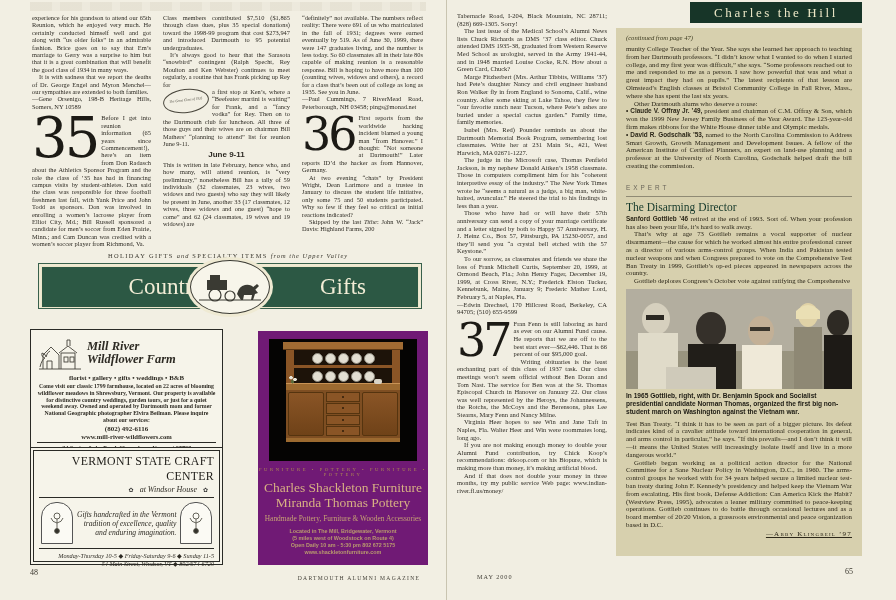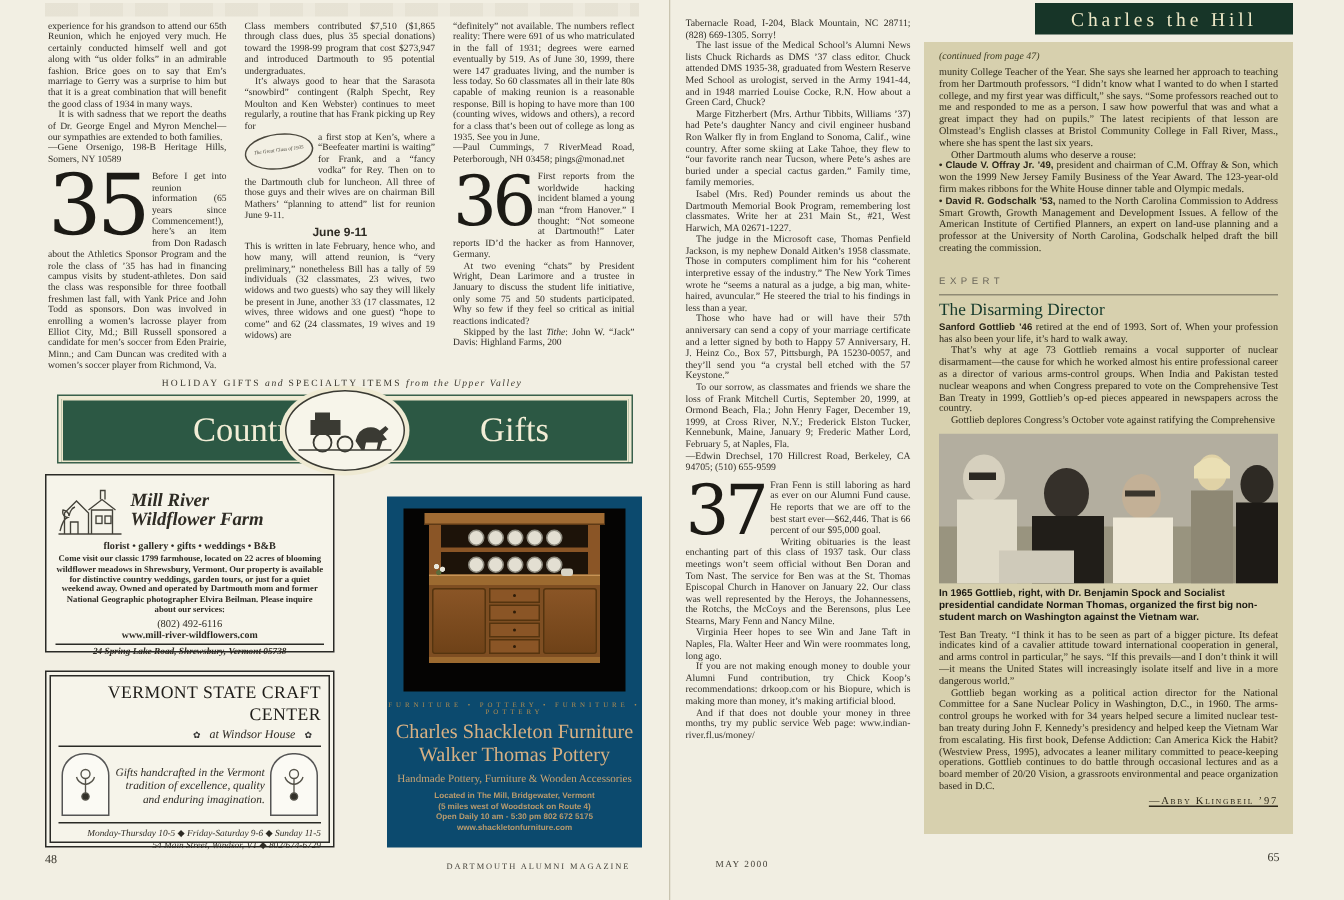--- a/index.html
+++ b/index.html
@@ -38,45 +38,45 @@
   .banner-word{position:absolute;top:50%;transform:translateY(-50%);color:#f2edd6;
                font-size:23px;font-family:"Liberation Serif",serif;}
   .banner-word.left{left:4px;width:158px;text-align:right;}
   .banner-word.right{left:222px;width:158px;text-align:center;}
   .banner-oval{position:absolute;left:50%;top:50%;transform:translate(-50%,-50%);
                width:78px;height:52px;background:#f7f5ea;border:1px solid #3a3a33;
                border-radius:50%;box-shadow:0 0 0 3px #efead3;display:flex;
                align-items:center;justify-content:center;}
   
   .ad{position:absolute;box-sizing:border-box;background:#f6f4ea;border:1px solid #2a2a26;}
-  #mill{left:30px;top:316px;width:193px;height:119px;padding:3px 6px;text-align:center;}
+  #mill{left:30px;top:329px;width:193px;height:119px;padding:3px 6px;text-align:center;}
   #mill .head{display:flex;align-items:center;}
   #mill .script{font-style:italic;font-weight:bold;font-size:12.5px;line-height:13px;
                 text-align:left;margin-left:4px;}
   #mill .services{font-weight:bold;font-size:6.8px;margin-top:1px;}
   #mill .body{font-weight:bold;font-size:5.8px;line-height:6.8px;margin-top:2px;}
-  #mill .phone{font-weight:normal;font-size:7px;margin-top:1px;}
+  #mill .phone{font-weight:bold;font-size:7px;margin-top:1px;}
   #mill .web{font-weight:bold;font-size:6.6px;}
   #mill .addr{font-style:italic;font-weight:bold;font-size:6.2px;border-top:1px solid #2a2a26;
               margin-top:2px;padding-top:1px;}
   
   #craft{left:30px;top:447px;width:193px;height:118px;padding:2px;}
   #craft .inner{border:1px solid #2a2a26;height:100%;box-sizing:border-box;padding:3px 5px;
                 text-align:right;}
   #craft .title{font-size:11.8px;letter-spacing:.3px;color:#1e1c18;}
   #craft .sub{font-style:italic;font-size:8px;margin-top:1px;}
   #craft .fleuron{font-style:normal;font-size:6px;margin:0 6px;color:#333;}
   #craft .midbox{border-top:1px solid #2a2a26;border-bottom:1px solid #2a2a26;margin-top:3px;
                  padding:4px 2px;display:flex;align-items:center;justify-content:space-between;}
   .arch{width:30px;height:40px;border:1px solid #555;border-radius:15px 15px 0 0;
         display:flex;align-items:center;justify-content:center;background:#fbfaf4;}
   #craft .gift-text{font-style:italic;font-size:7.6px;line-height:9px;width:100px;}
   #craft .hours{font-style:italic;font-size:6.2px;line-height:8px;margin-top:3px;}
   
-  #shack{left:258px;top:331px;width:170px;height:234px;background:#0c4a6e;border:none;
+  #shack{left:258px;top:331px;width:170px;height:234px;background:#701a75;border:none;
          text-align:center;color:#c9a877;}
   .hutch-photo{position:relative;width:148px;height:122px;margin:8px auto 0;background:#050403;}
   .hutch{position:absolute;left:17px;top:3px;width:114px;}
   .cornice{height:7px;background:#a06b33;margin:0 -3px;border-bottom:1px solid #5e3a16;}
   .upper{background:#1d1309;border-left:8px solid #8a5526;border-right:8px solid #8a5526;}
   .shelf-row{display:flex;justify-content:center;gap:2px;padding:3px 0 1px;}
   .plate{width:9px;height:9px;border-radius:50%;background:#e3dfd2;border:1px solid #8d8a7e;}
   .shelfbar{height:3px;background:#8a5526;}
   .counter{height:6px;background:#9c6a30;border-top:1px solid #c89355;position:relative;}
   .flowers{position:absolute;left:2px;top:-9px;width:10px;height:9px;
@@ -276,21 +276,21 @@
             <div class="drawer"></div>
             <div class="drawer"></div>
           </div>
         <div class="door"></div>
       </div>
       <div class="hbase"></div>
     </div>
   </div>
   <div class="kick">FURNITURE • POTTERY • FURNITURE • POTTERY</div>
   <div class="big">Charles Shackleton Furniture</div>
-  <div class="big2">Walker Thomas Pottery</div>
+  <div class="big2">Miranda Thomas Pottery</div>
   <div class="sub">Handmade Pottery, Furniture &amp; Wooden Accessories</div>
   <div class="tiny first">Located in The Mill, Bridgewater, Vermont</div>
   <div class="tiny">(5 miles west of Woodstock on Route 4)</div>
   <div class="tiny">Open Daily 10 am - 5:30 pm   802 672 5175</div>
   <div class="tiny">www.shackletonfurniture.com</div>
 </div>
 
 <div class="pgnum" id="pg48">48</div>
 <div class="mag-foot">DARTMOUTH ALUMNI MAGAZINE</div>
 

